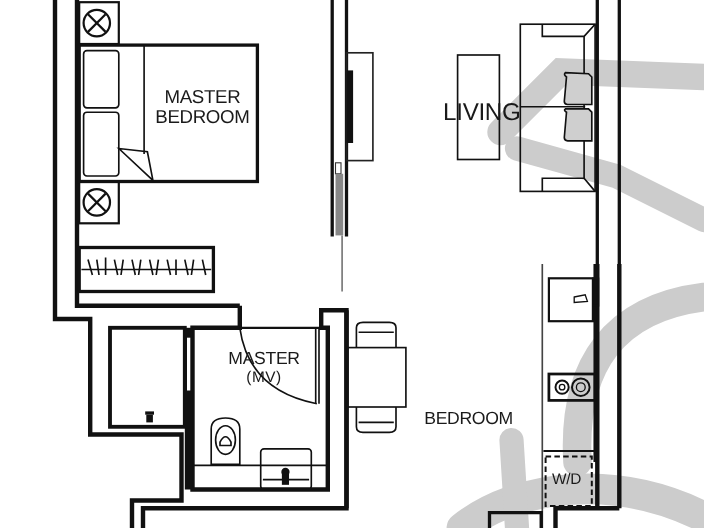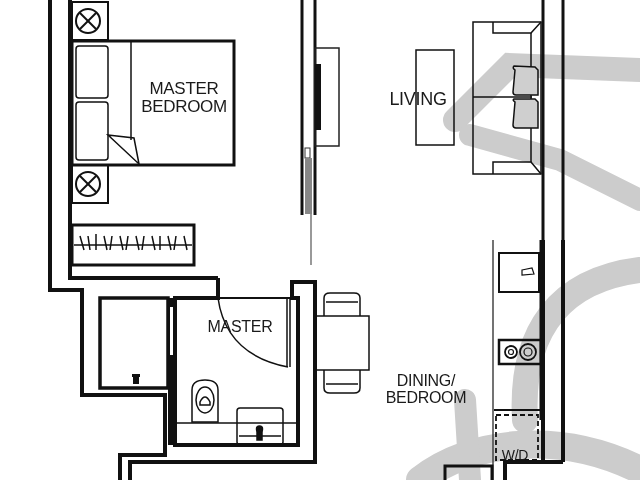--- a/index.html
+++ b/index.html
@@ -8,25 +8,25 @@
     .label {
       position: absolute;
       font-family: "Liberation Sans", sans-serif;
       color: #1a1a1a;
       text-align: center;
       line-height: 1.08;
       white-space: nowrap;
       letter-spacing: -0.3px;
     }
     .lbl-bed { left: 128px; top: 80px; width: 112px; font-size: 17px; }
-    .lbl-living { left: 380px; top: 90px; width: 76px; font-size: 18px; }
+    .lbl-living { left: 400px; top: 90px; width: 76px; font-size: 22px; }
     .lbl-bath { left: 192px; top: 318px; width: 96px; font-size: 16px; }
     .lbl-bath .sub { display: block; font-size: 14px; letter-spacing: 0.5px; }
     .lbl-dining { left: 376px; top: 372px; width: 100px; font-size: 16px; }
-    .lbl-wd { left: 496px; top: 428px; width: 38px; font-size: 14px; margin-top: 20px; }
+    .lbl-wd { left: 496px; top: 428px; width: 38px; font-size: 14px; }
   </style>
 </head>
 <body>
 
 <svg id="plan" viewBox="0 0 640 480" xmlns="http://www.w3.org/2000/svg">
 
   <g fill="none" stroke="#cccccc" stroke-linecap="round">
     <path d="M455 120 L510 65 L640 70" stroke-width="24"></path>
     <path d="M470 135 L560 160 L640 200" stroke-width="22"></path>
     <path d="M525 420 C520 330, 560 280, 640 270" stroke-width="26"></path>
@@ -162,20 +162,20 @@
 
 <div class="label lbl-bed">
   <div>MASTER</div>
   <div>BEDROOM</div>
 </div>
 
 <div class="label lbl-living">LIVING</div>
 
 <div class="label lbl-bath">
   <div>MASTER</div>
+  <span class="sub">(MV)</span>
 </div>
 
 <div class="label lbl-dining">
-  <div>DINING/</div>
   <div>BEDROOM</div>
 </div>
 
 <div class="label lbl-wd">W/D</div>
 
 </body></html>

